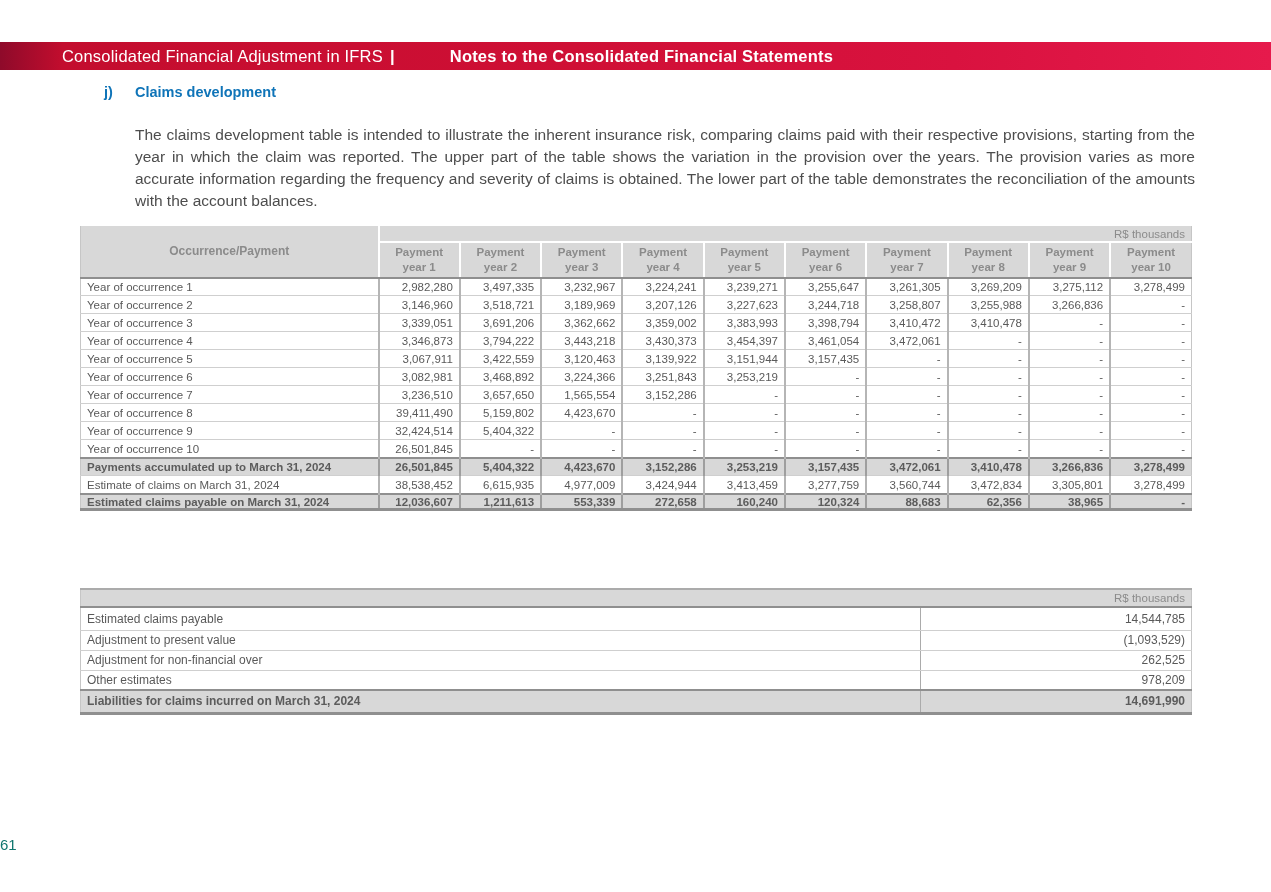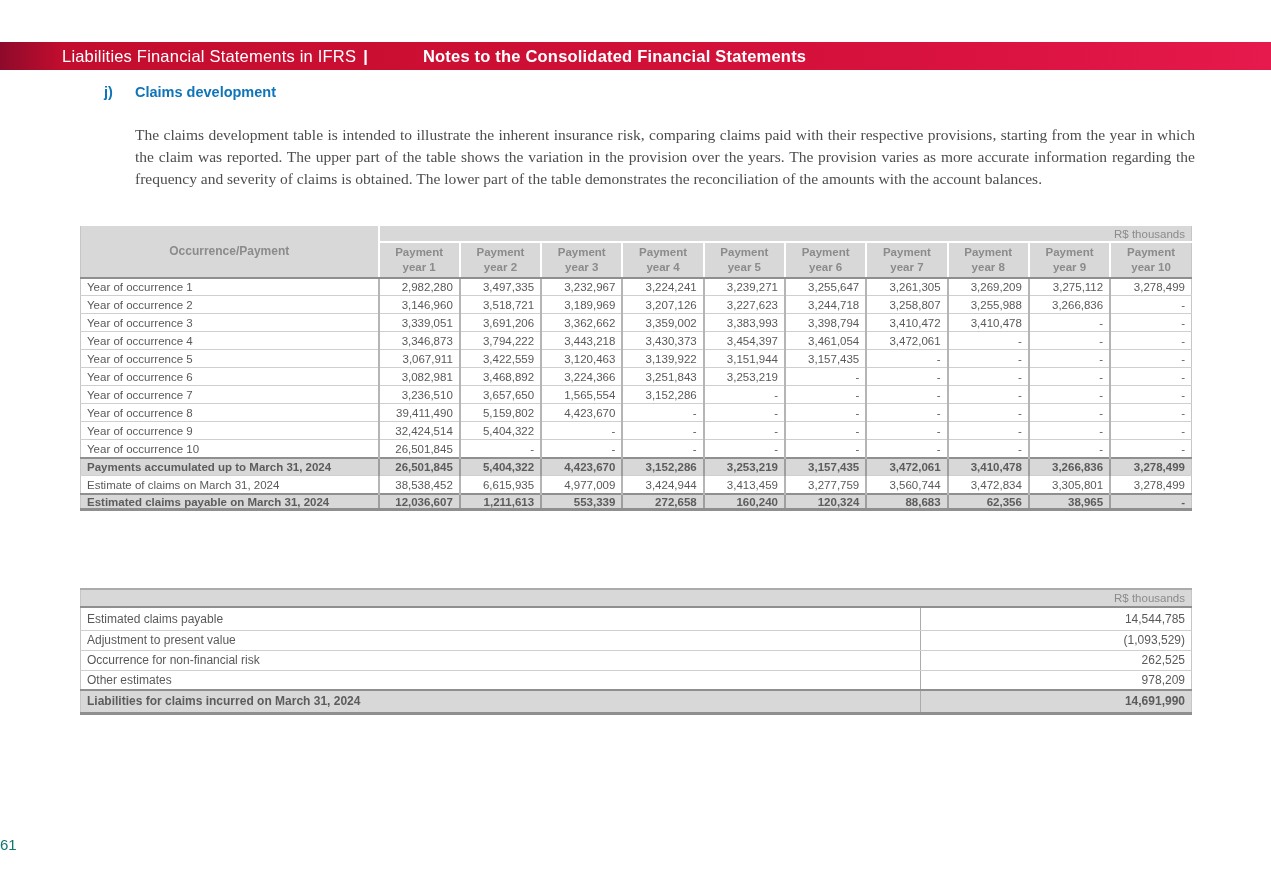--- a/index.html
+++ b/index.html
@@ -15,21 +15,21 @@
     padding-left: 62px; font-size: 16.5px; letter-spacing: 0.2px; white-space: nowrap;
   }
   .banner .sep { margin: 0 7px; font-weight: 700; }
   .banner strong { font-weight: 700; padding-left: 48px; }
 
   
   .section-heading { position: absolute; top: 84px; left: 104px; display: flex; color: #0F74B8; font-weight: 700; font-size: 14.5px; }
   .section-heading .idx { width: 31px; }
 
   
-  .intro { position: absolute; top: 124px; left: 135px; width: 1060px; font-size: 15.5px; line-height: 22px; color: #4D4D4D; text-align: justify; font-family: Liberation Serif, serif; }
+  .intro { position: absolute; top: 124px; left: 135px; width: 1060px; font-size: 15.5px; line-height: 22px; color: #4D4D4D; text-align: justify; }
 
   
   table.claims {
     position: absolute; top: 226px; left: 80px; width: 1112px;
     border-collapse: collapse; table-layout: fixed;
     font-size: 11.5px; color: #595959;
     border-left: 1px solid #C6C6C6; border-right: 1px solid #C6C6C6;
   }
   .claims th, .claims td { padding: 0 6px; height: 18px; overflow: hidden; white-space: nowrap; }
   .claims thead th { background: #D8D8D8; color: #8B8B8B; }
@@ -60,21 +60,21 @@
 
   
   .page-number { position: absolute; top: 836px; left: 0; width: 100%; color: #0f766e; font-size: 15px; }
 </style>
 </head>
 <body>
 
 <div class="page">
 
   <header class="banner">
-    <span>Liabilities Financial Statements in IFRS</span>
+    <span>Consolidated Financial Adjustment in IFRS</span>
     <span class="sep">|</span>
     <strong>Notes to the Consolidated Financial Statements</strong>
   </header>
 
   <div class="section-heading">
     <span class="idx">j)</span>
     <span class="ttl">Claims development</span>
   </div>
 
   <p class="intro">The claims development table is intended to illustrate the inherent insurance risk, comparing claims paid with their respective provisions, starting from the year in which the claim was reported. The upper part of the table shows the variation in the provision over the years. The provision varies as more accurate information regarding the frequency and severity of claims is obtained. The lower part of the table demonstrates the reconciliation of the amounts with the account balances.</p>
@@ -297,21 +297,21 @@
     <tbody>
         <tr>
           <td class="label">Estimated claims payable</td>
           <td class="value">14,544,785</td>
         </tr>
         <tr>
           <td class="label">Adjustment to present value</td>
           <td class="value">(1,093,529)</td>
         </tr>
         <tr>
-          <td class="label">Occurrence for non-financial risk</td>
+          <td class="label">Adjustment for non-financial over</td>
           <td class="value">262,525</td>
         </tr>
         <tr>
           <td class="label">Other estimates</td>
           <td class="value">978,209</td>
         </tr>
         <tr class="total">
           <td class="label">Liabilities for claims incurred on March 31, 2024</td>
           <td class="value">14,691,990</td>
         </tr>

